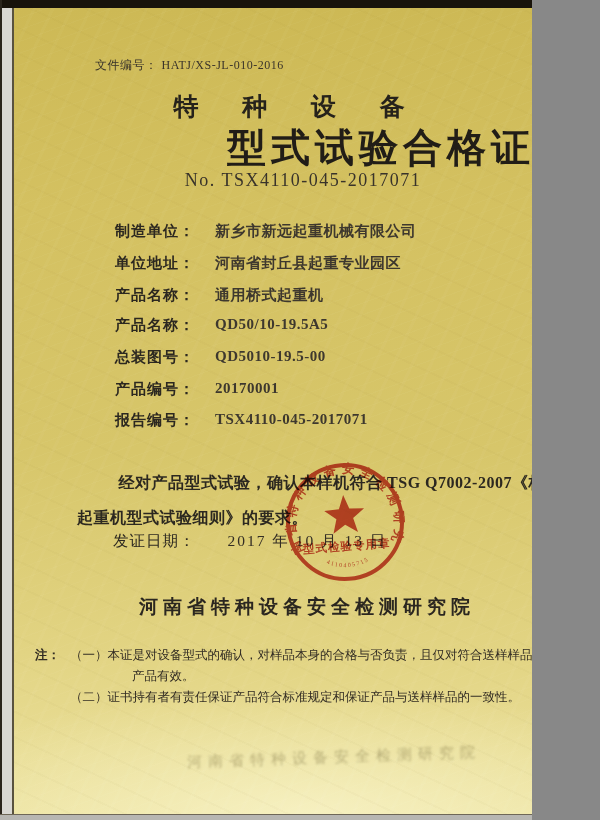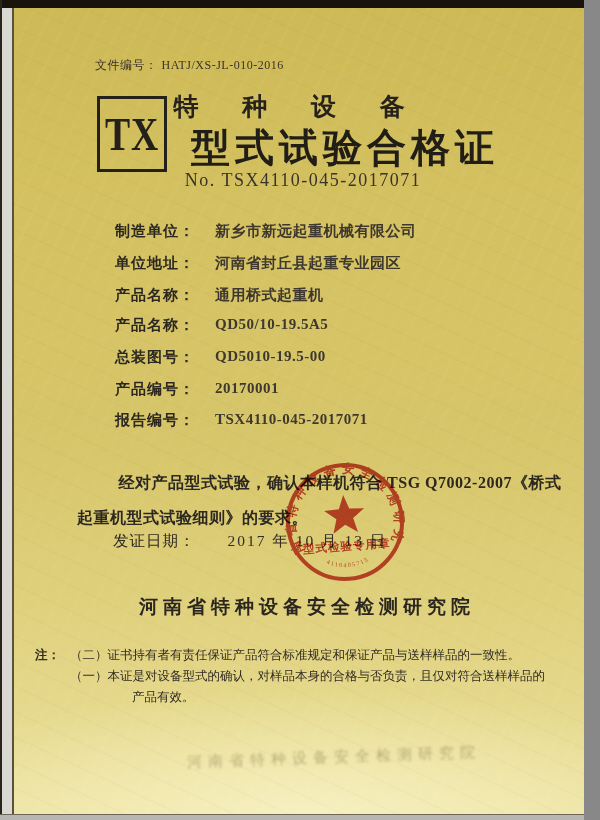--- a/index.html
+++ b/index.html
@@ -1,19 +1,20 @@
 <!DOCTYPE html>
 <html><head>
 <meta charset="utf-8">
 <style>
   html,body{margin:0;padding:0;background:#888;}
   .photo{
-    position:relative;width:584px;height:820px;overflow:hidden;
+    position:relative;width:488px;height:820px;overflow:hidden;
     font-family:"Liberation Serif","DejaVu Serif",serif;
     background:#d8d7d2;
+    padding-left:44px;
   }
   
   .edge-top{position:absolute;left:0;top:0;width:600px;height:8px;background:#18130b;}
   .edge-left-dark1{position:absolute;left:0;top:0;width:2px;height:820px;background:#2a251c;}
   .edge-left-light{position:absolute;left:2px;top:8px;width:10px;height:812px;background:#d9d8d3;}
   .edge-left-dark2{position:absolute;left:12px;top:8px;width:2px;height:806px;background:#59523f;}
   .edge-bottom{position:absolute;left:0;top:814px;width:600px;height:6px;background:#b7b6b2;border-top:1px solid #6e6757;}
   
   .paper{
     position:absolute;left:14px;top:8px;width:586px;height:806px;
@@ -32,21 +33,21 @@
   }
   .file-number{position:absolute;left:81px;top:49px;font-size:12px;color:#39332a;letter-spacing:.5px;}
   .file-number .lbl{margin-right:4px;}
   .tx-box{
     position:absolute;left:83px;top:88px;width:64px;height:70px;
     border:3px solid #24201a;display:flex;align-items:center;justify-content:center;
   }
   .tx-box span{font-size:46px;font-weight:bold;letter-spacing:1px;color:#24201a;transform:scaleX(.82);}
   .title-small{position:absolute;left:110px;top:82px;width:330px;text-align:center;
     font-size:25px;font-weight:bold;letter-spacing:1.75em;margin-right:-1.75em;text-indent:1.75em;color:#26221b;}
-  .title-main{position:absolute;left:141px;top:113px;width:380px;text-align:center;
+  .title-main{position:absolute;left:141px;top:113px;width:380px;text-align:right;
     font-size:39px;font-weight:bold;letter-spacing:5px;color:#211d17;}
   .cert-no{position:absolute;left:139px;top:162px;width:300px;text-align:center;
     font-size:18px;letter-spacing:1.5px;color:#39332a;}
   .fields{position:absolute;left:81px;top:214px;width:460px;}
   .frow{position:absolute;left:0;display:flex;font-size:15px;text-align:center;}
   .frow .flbl{font-weight:bold;width:120px;letter-spacing:1px;color:#2c2820;}
   .frow .fval{color:#3e382e;letter-spacing:.5px;font-weight:bold;}
   .statement{position:absolute;left:63px;top:457px;width:486px;
     font-size:16px;font-weight:600;line-height:35px;text-indent:2.6em;color:#2c2820;letter-spacing:.5px;}
   .date-row{position:absolute;left:99px;top:523px;font-size:15.5px;}
@@ -75,23 +76,20 @@
   <div class="edge-bottom"></div>
 
   <div class="paper">
     <div class="texture"></div>
     <div class="paper-right-shade"></div>
 
     <div class="file-number">
       <span class="lbl">文件编号：</span><span class="val">HATJ/XS-JL-010-2016</span>
     </div>
 
-    <div class="tx-box">
-      <span>TX</span>
-    </div>
 
     <div class="title-small">特种设备</div>
     <div class="title-main">型式试验合格证</div>
     <div class="cert-no">No. TSX4110-045-2017071</div>
 
     <div class="fields">
       <div class="frow" style="top:0px">
         <span class="flbl">制造单位：</span>
         <span class="fval">新乡市新远起重机械有限公司</span>
       </div>
@@ -142,20 +140,20 @@
       <text font-size="6" fill="#c5382d" letter-spacing="1.5">
         <textPath href="#arcBottom" startOffset="50%" text-anchor="middle">4110405715</textPath>
       </text>
     </svg>
 
     <div class="issuer">河南省特种设备安全检测研究院</div>
 
     <div class="notes">
       <span class="nlbl">注：</span>
       <div class="nbody">
+        <p>（一）本证是对设备型式的确认，对样品本身的合格与否负责，且仅对符合送样样品的产品有效。</p>
         <p>（二）证书持有者有责任保证产品符合标准规定和保证产品与送样样品的一致性。</p>
-        <p>（一）本证是对设备型式的确认，对样品本身的合格与否负责，且仅对符合送样样品的产品有效。</p>
       </div>
     </div>
 
     <div class="ghost">河南省特种设备安全检测研究院</div>
   </div>
 </div>
 
 </body></html>

